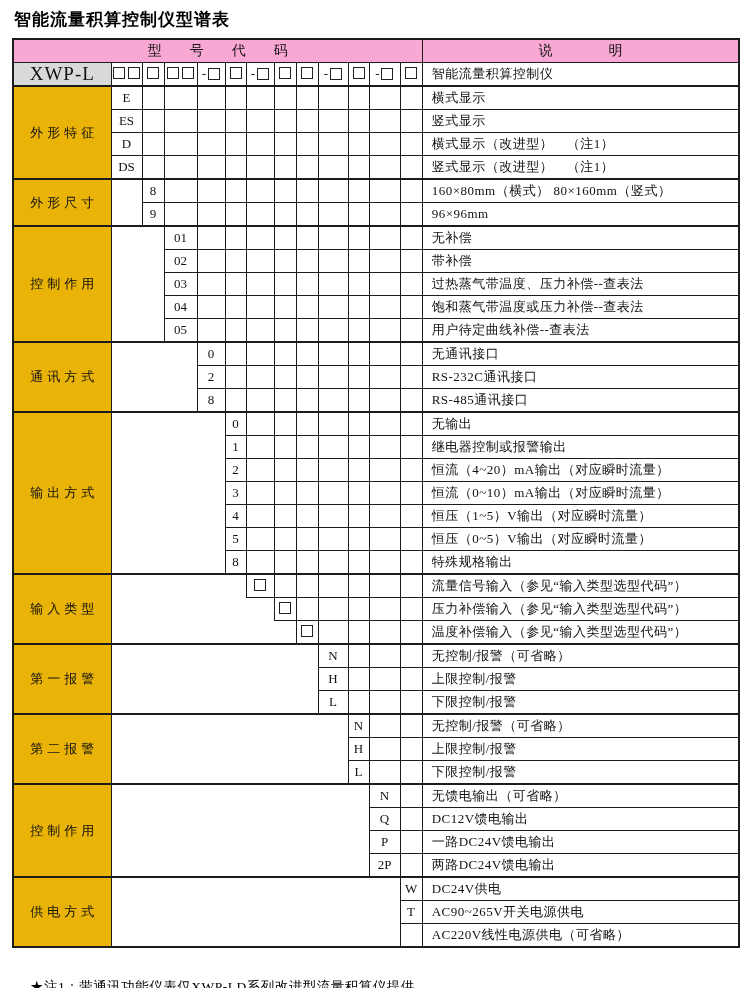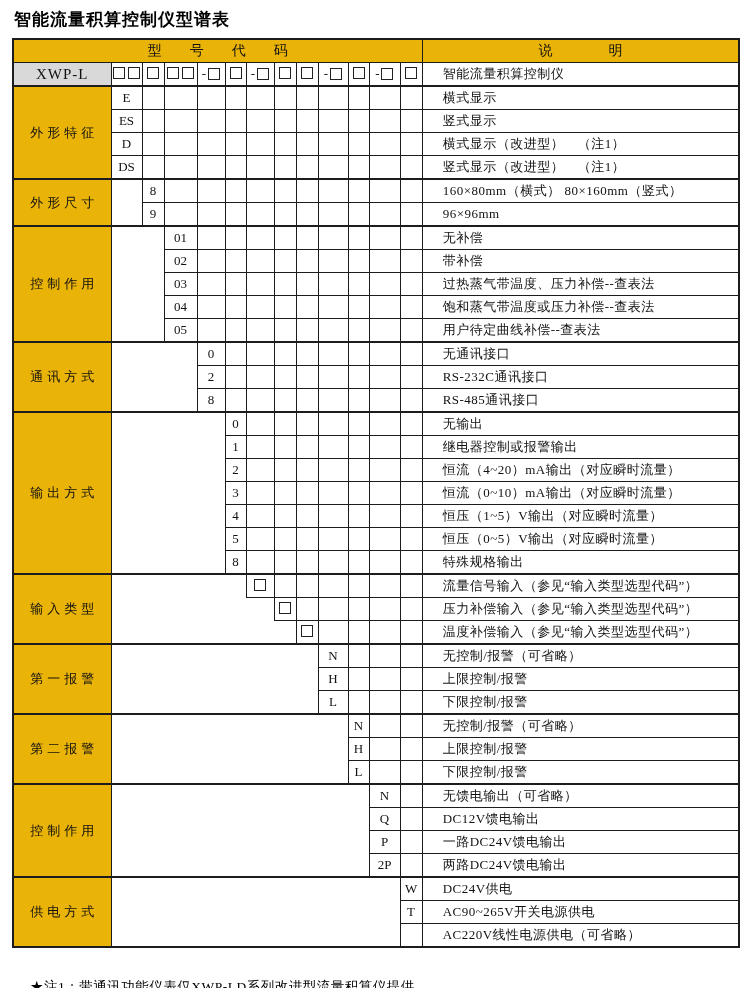--- a/index.html
+++ b/index.html
@@ -17,33 +17,33 @@
     margin-left:12px;width:726px;
     border:2px solid #1c1c1c;
   }
   tbody.sec{border-top:2px solid #1c1c1c;}
   td,th{
     height:22px;line-height:20px;padding:0;margin:0;
     font-size:13px;font-weight:normal;
     overflow:hidden;white-space:nowrap;
     font-family:"Liberation Serif", serif;
   }
-  th{border:1px solid #1c1c1c;background:#eab308;font-size:14px;text-align:center;}
+  th{border:1px solid #1c1c1c;background:#f9a8d4;font-size:14px;text-align:center;}
   td.label{
     border:1px solid #1c1c1c;background:#eab308;
     text-align:center;letter-spacing:4px;text-indent:4px;
   }
   td.mlabel{
     border:1px solid #1c1c1c;background:#d9d9d9;
-    text-align:center;letter-spacing:1px;font-size:15px;
+    text-align:center;letter-spacing:1px;font-size:19px;
   }
   td.code{border:1px solid #1c1c1c;text-align:center;}
   td.cell{border:1px solid #1c1c1c;}
   td.blank{border:none;}
-  td.desc{border:1px solid #1c1c1c;text-align:left;padding-left:20px;letter-spacing:0.5px;margin-top:18px;}
+  td.desc{border:1px solid #1c1c1c;text-align:left;padding-left:9px;letter-spacing:0.5px;margin-top:18px;}
   span.bx{
     display:inline-block;width:10px;height:10px;
     border:1px solid #222;background:#fff;
     vertical-align:-1px;margin:0 1.5px;
   }
   span.dash{display:inline-block;margin:0 0 0 1px;vertical-align:1px;}
   .footnotes{
     margin:28px 12px 0 14px;font-size:13.5px;line-height:1.6;
     color:#000;letter-spacing:0.5px;
   }

